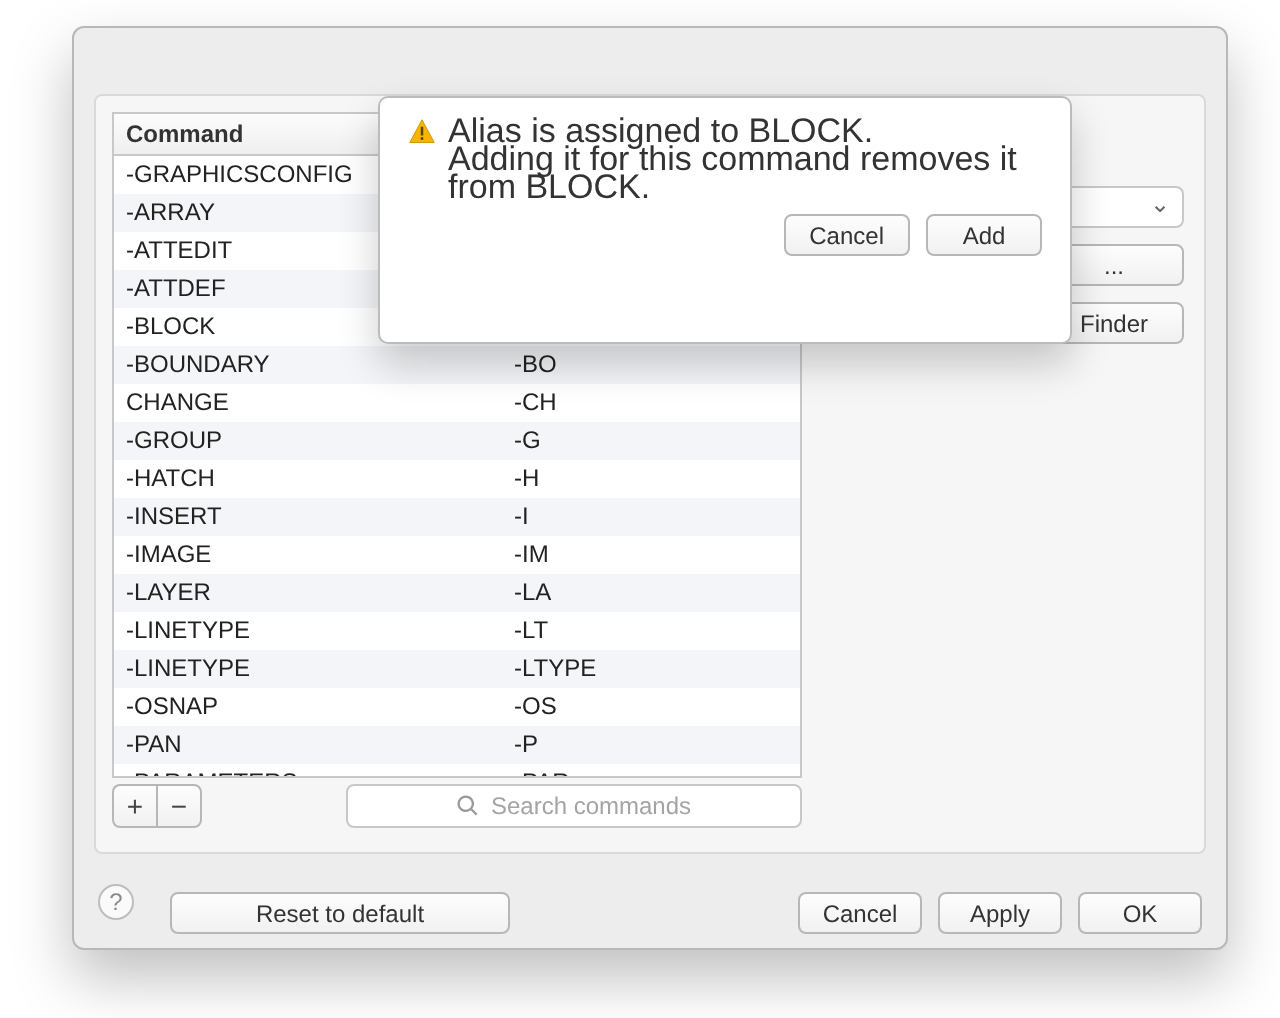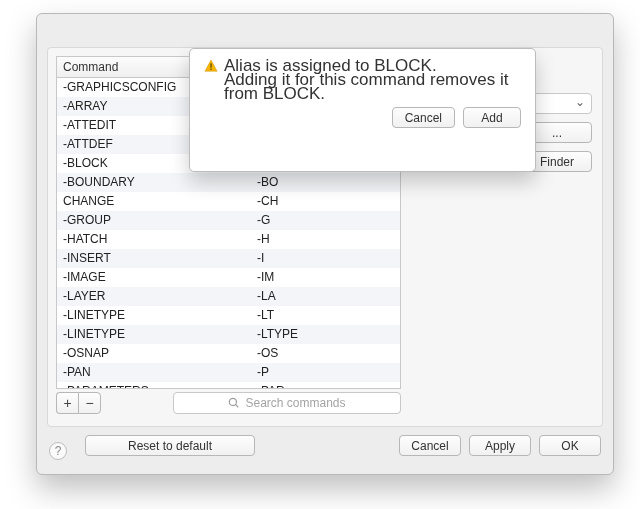--- a/index.html
+++ b/index.html
@@ -26,21 +26,21 @@
     background: #f6f6f6; border: 1px solid #d9d9d9; border-radius: 4px;
   }
 
   .table-wrap {
     position: absolute; left: 8px; top: 8px; width: 345px; height: 333px;
     background: #fff; border: 1px solid #c8c8c8; overflow: hidden; font-size: 12px;
   }
   .table { width: 100%; border-collapse: collapse; }
   .table th {
     background: linear-gradient(#fcfcfc,#efefef); border-bottom: 1px solid #c8c8c8;
-    border-right: 1px solid #dcdcdc; text-align: left; font-weight: 400;
+    border-right: 1px solid #dcdcdc; text-align: left; font-weight: 700;
     padding: 3px 6px; color: #333; height: 20px; margin-left: 48px;
   }
   .table td { padding: 2px 6px; height: 19px; color: #222; }
   .table tr.even td { background: #f3f5f8; }
   .table tr.odd td { background: #fff; }
   .col1 { width: 194px; }
   .col2 { }
 
   .add-remove {
     position: absolute; left: 8px; top: 344px; width: 45px; height: 22px;
@@ -78,21 +78,21 @@
   }
   .right-row { display:flex; justify-content:flex-end; margin-bottom:8px;}
   .right-row .mac-btn { min-width: 70px;}
 
   .help {
     position: absolute; left: 12px; bottom: 14px; width:18px; height:18px;
     border-radius:50%; border:1px solid #bdbdbd; color:#8a8a8a; font-size:12px;
     text-align:center; line-height:16px; background:#fafafa;
   }
   .bottom-buttons {
-    position:absolute; left:40px; right:12px; bottom:18px; display:flex; 
+    position:absolute; left:40px; right:12px; bottom:7px; display:flex; 
   }
   .bottom-buttons .reset { width:170px; }
   .bottom-buttons .spacer { flex:1; }
   .bottom-buttons .mac-btn { min-width:62px; margin-left:8px; }
 
   
   .popover {
     position:absolute; left:152px; top:34px; width:347px; height:124px;
     background:#fff; border:1px solid #bcbcbc; border-radius:5px;
     box-shadow: 0 10px 20px rgba(0,0,0,0.2);

